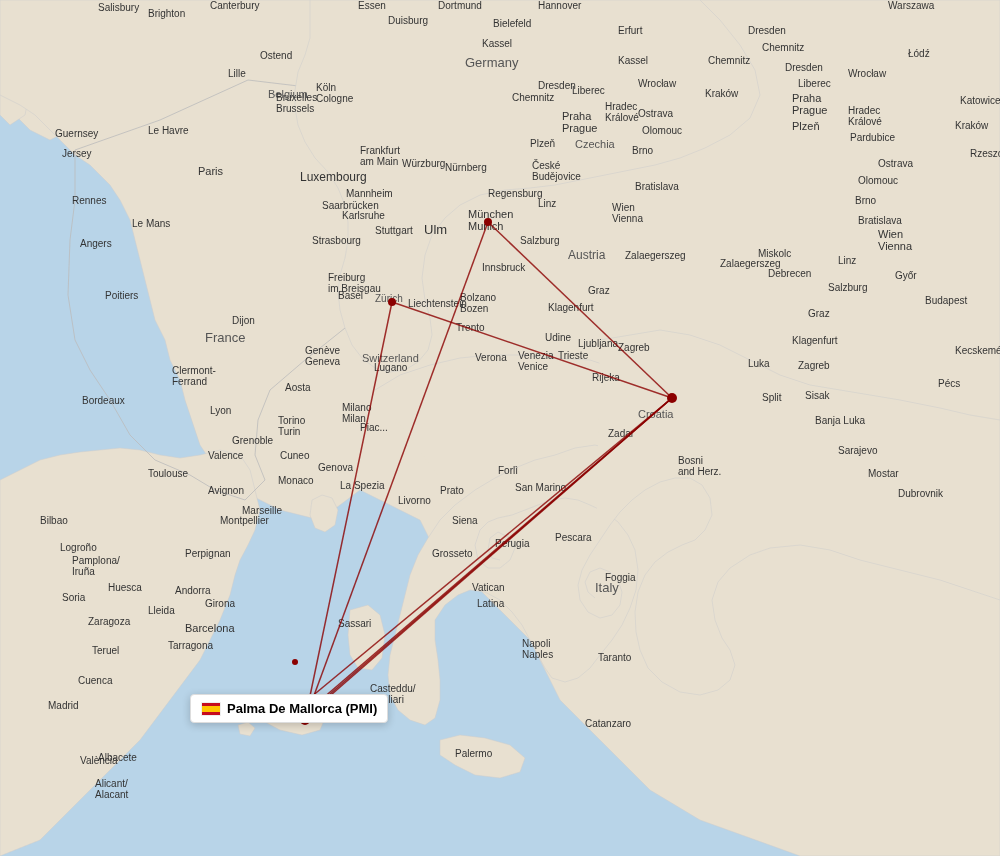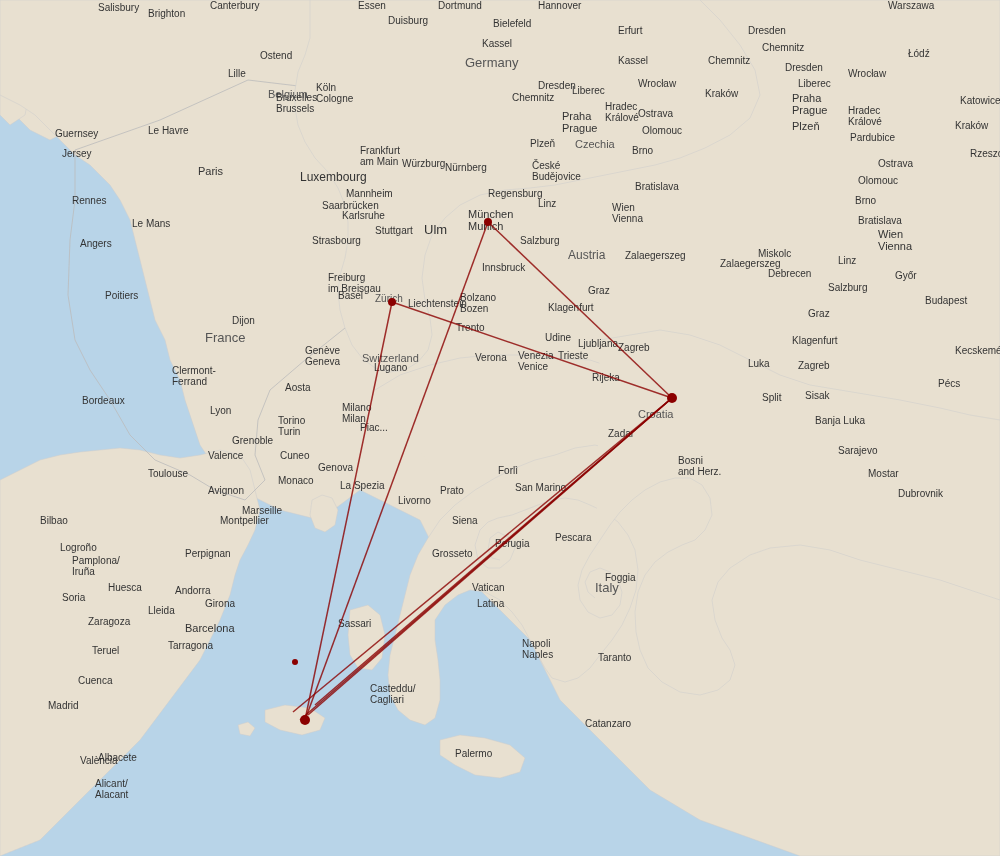--- a/index.html
+++ b/index.html
@@ -136,20 +136,25 @@
     <circle class="airport-dot" cx="305" cy="720" r="5"></circle>
     <circle class="airport-dot" cx="392" cy="302" r="4"></circle>
     <circle class="airport-dot" cx="488" cy="222" r="4"></circle>
     <circle class="airport-dot" cx="295" cy="662" r="3"></circle>
   </svg>
 
   <div id="city-labels">
   </div>
 
 
+  <div class="airport-popup" style="left: 190px; top: 694px;">
+
+    <span class="flag" style="background: linear-gradient(to bottom, #c60b1e 25%, #ffc400 25%, #ffc400 75%, #c60b1e 75%);"></span>
+    <span>Palma De Mallorca (PMI)</span>
+  </div>
 
   <div style="position:absolute; top:8px; left:148px; font-size:10px; color:#333;">Brighton</div>
   <div style="position:absolute; top:2px; left:98px; font-size:10px; color:#333;">Salisbury</div>
   <div style="position:absolute; top:0px; left:210px; font-size:10px; color:#333;">Canterbury</div>
   <div style="position:absolute; top:128px; left:55px; font-size:10px; color:#333;">Guernsey</div>
   <div style="position:absolute; top:148px; left:62px; font-size:10px; color:#333;">Jersey</div>
   <div style="position:absolute; top:125px; left:148px; font-size:10px; color:#333;">Le Havre</div>
   <div style="position:absolute; top:195px; left:72px; font-size:10px; color:#333;">Rennes</div>
   <div style="position:absolute; top:165px; left:198px; font-size:11px; color:#333;">Paris</div>
   <div style="position:absolute; top:238px; left:80px; font-size:10px; color:#333;">Angers</div>

